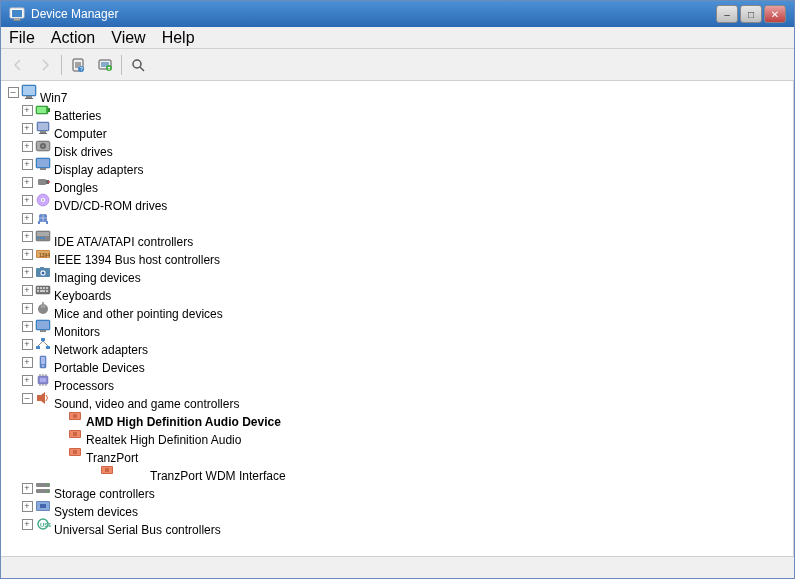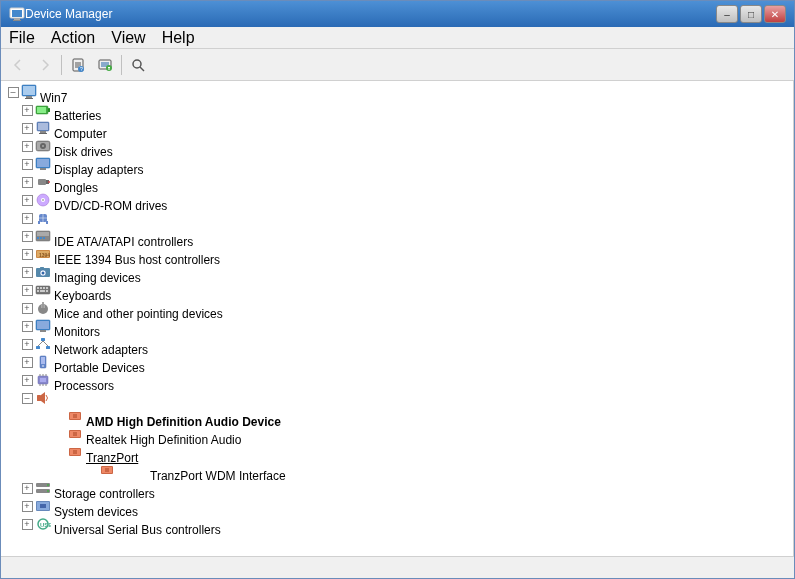--- a/index.html
+++ b/index.html
@@ -21,20 +21,21 @@
       display: flex;
       align-items: center;
       justify-content: space-between;
       height: 26px;
       flex-shrink: 0;
     }
 
     .title-bar-left {
       display: flex;
       align-items: center;
+      gap: 6px;
       font-size: 12px;
       font-weight: normal;
     }
 
     .title-bar-buttons {
       display: flex;
       gap: 2px;
     }
 
     .title-btn {
@@ -517,20 +518,21 @@
           <div class="expander">
             <div class="expander-btn">–</div>
           </div>
           <div class="node-icon">
             <svg width="16" height="14" viewBox="0 0 16 14">
               <rect x="2" y="4" width="4" height="6" rx="0.5" fill="#cc6644"></rect>
               <polygon points="6,4 10,1 10,13 6,10" fill="#cc6644"></polygon>
               <path d="M11,4 Q14,7 11,10" fill="none" stroke="#cc6644" stroke-width="1"></path>
             </svg>
           </div>
+          <span class="node-label">Sound, video and game controllers</span>
         </div>
 
         <div class="tree-item indent2" style="padding-left:48px;font-weight:bold;">
           <div class="expander" style="width:16px;"></div>
           <div class="node-icon">
             <svg width="16" height="14" viewBox="0 0 16 14">
               <rect x="2" y="3" width="12" height="8" rx="1" fill="#cc6644"></rect>
               <rect x="3" y="4" width="10" height="6" fill="#ee8866"></rect>
               <rect x="6" y="5" width="4" height="4" fill="#cc6644"></rect>
             </svg>
@@ -543,21 +545,21 @@
           <div class="node-icon">
             <svg width="16" height="14" viewBox="0 0 16 14">
               <rect x="2" y="3" width="12" height="8" rx="1" fill="#cc6644"></rect>
               <rect x="3" y="4" width="10" height="6" fill="#ee8866"></rect>
               <rect x="6" y="5" width="4" height="4" fill="#cc6644"></rect>
             </svg>
           </div>
           <span class="node-label">Realtek High Definition Audio</span>
         </div>
 
-        <div class="tree-item indent2" style="padding-left:48px;text-decoration:underline;">
+        <div class="tree-item indent2" style="padding-left:48px;">
           <div class="expander" style="width:16px;"></div>
           <div class="node-icon">
             <svg width="16" height="14" viewBox="0 0 16 14">
               <rect x="2" y="3" width="12" height="8" rx="1" fill="#cc6644"></rect>
               <rect x="3" y="4" width="10" height="6" fill="#ee8866"></rect>
               <rect x="6" y="5" width="4" height="4" fill="#cc6644"></rect>
             </svg>
           </div>
           <span class="node-label">TranzPort</span>
         </div>

